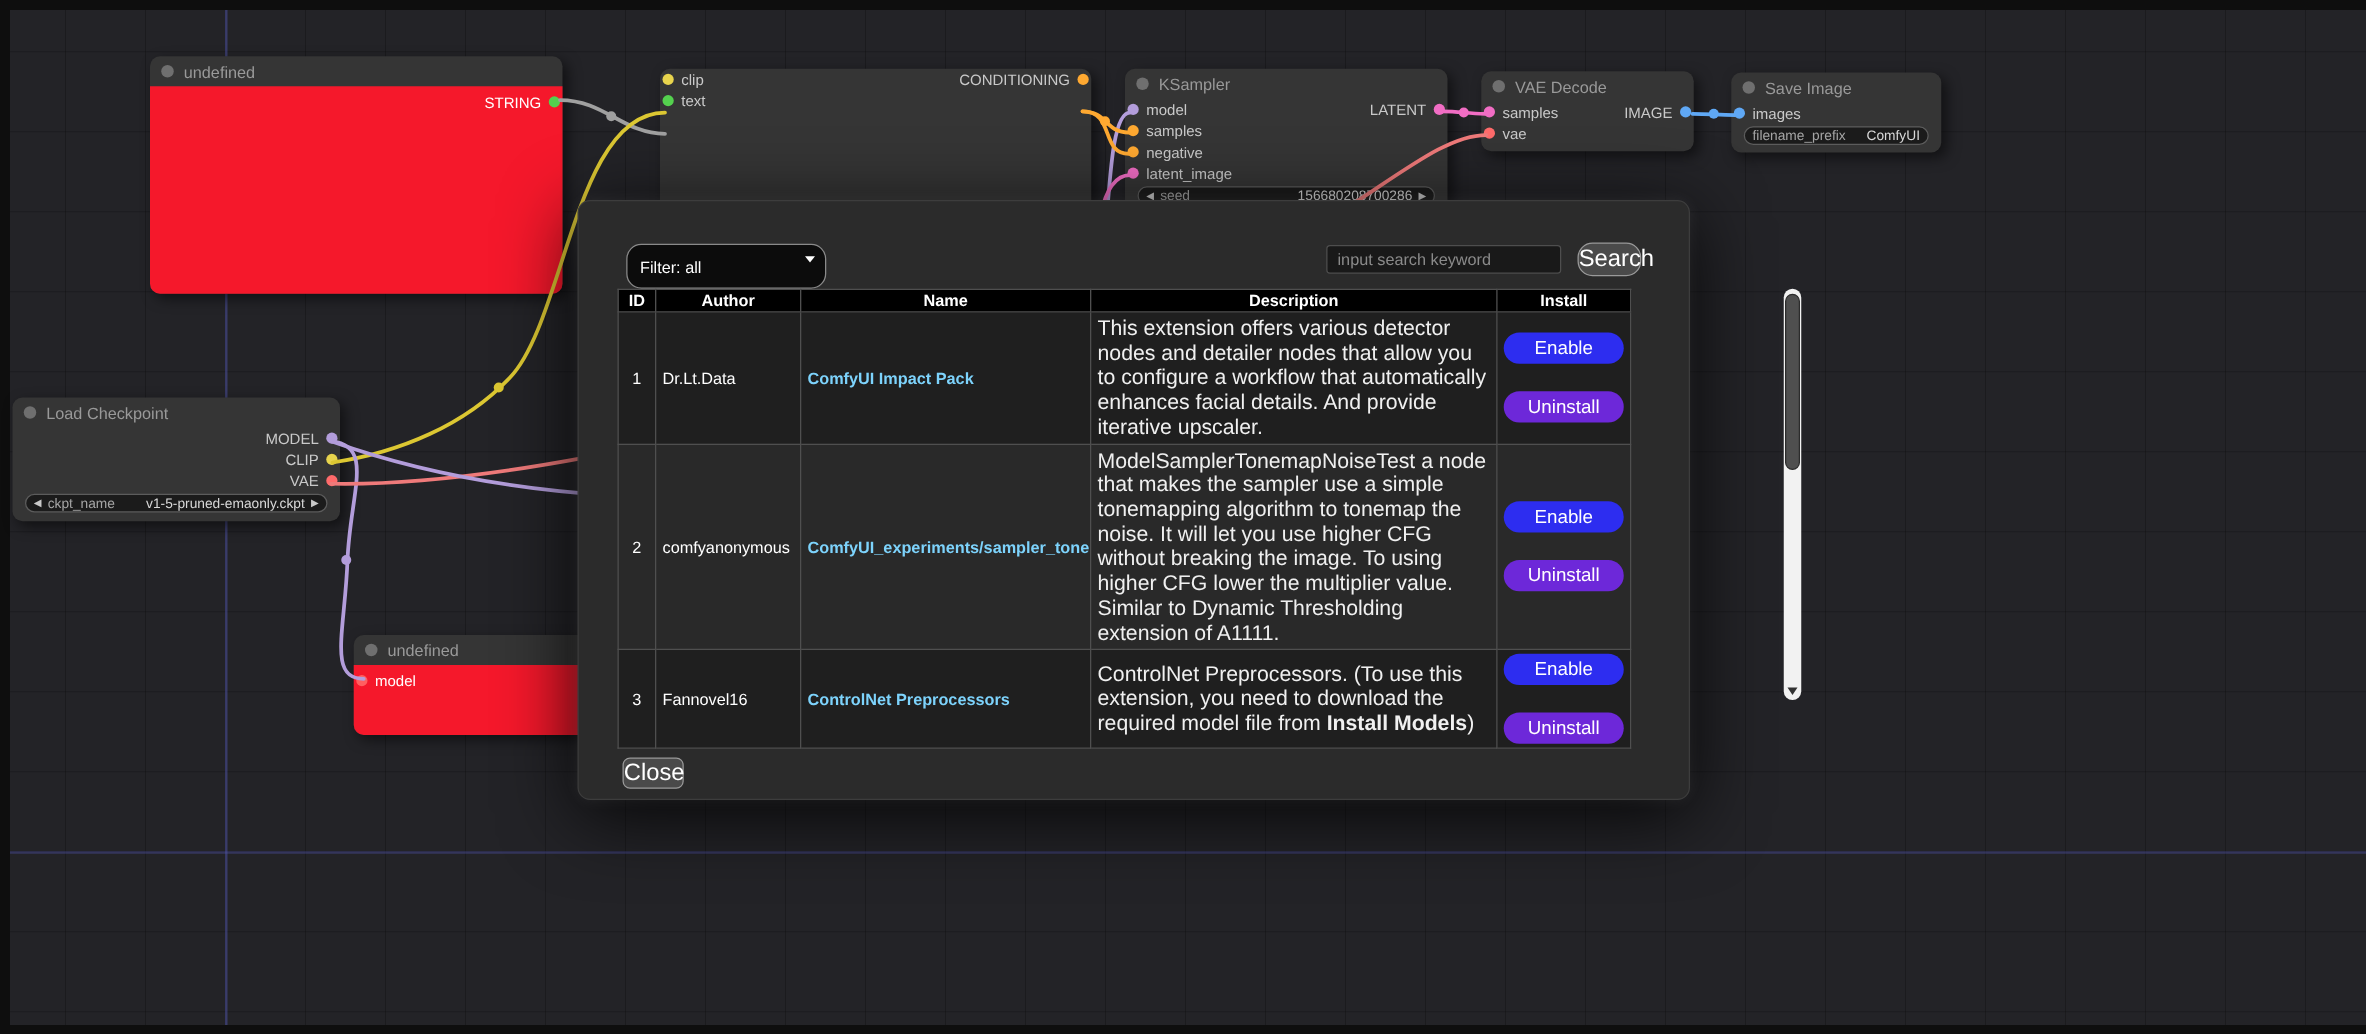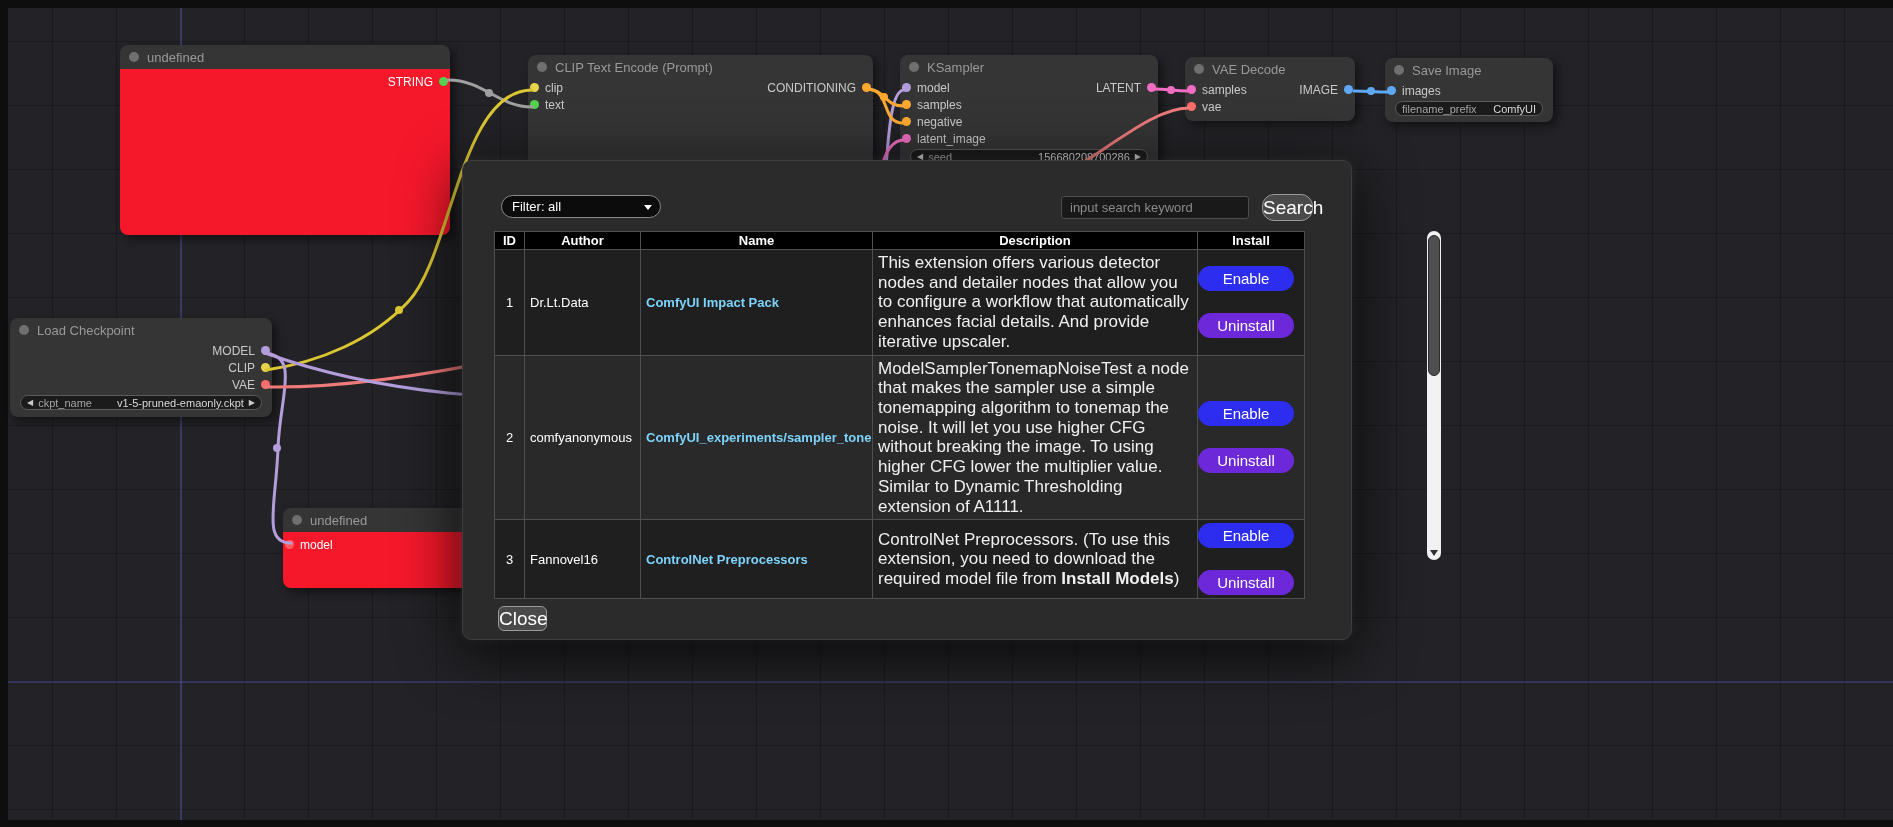--- a/index.html
+++ b/index.html
@@ -36,21 +36,21 @@
   .warrow{font-size:8px;color:#c9c9c9;line-height:1;flex:none}
 
   
   svg.wires{position:absolute;left:0;top:0;z-index:3;pointer-events:none}
   svg.wires path{fill:none;stroke-width:3;stroke-linecap:round}
 
   
   .modal{position:absolute;left:462px;top:160px;width:890px;height:480px;background:#2b2b2b;
     border:1px solid #3d3d3d;border-radius:10px;z-index:6;color:#fff;
     box-shadow:0 0 12px rgba(255,255,255,.07),0 12px 60px rgba(0,0,0,.85)}
-  .filter-wrap{position:absolute;left:38px;top:34px;width:160px;height:23px}
+  .filter-wrap{position:absolute;left:38px;top:34px;width:160px;height:36px}
   .filter-select{width:100%;height:100%;appearance:none;-webkit-appearance:none;
     background:#0c0c0c;color:#fff;border:1px solid #8a8a8a;border-radius:12px;
     padding:0 24px 0 10px;font-size:13px;font-family:inherit}
   .select-caret{position:absolute;right:9px;top:10px;width:0;height:0;pointer-events:none;
     border-left:4px solid transparent;border-right:4px solid transparent;border-top:5px solid #fff}
   .search-input{position:absolute;left:598px;top:35px;width:188px;height:23px;background:#191919;
     border:1px solid #4e4e4e;border-radius:3px;color:#d946ef;padding:0 8px;font-size:13px;
     font-family:inherit}
   .search-input::placeholder{color:#8a8a8a}
   .btn-gray{background:#4a4a4a;color:#fff;border:1px solid #9a9a9a;font-size:19px;
@@ -62,21 +62,21 @@
   table.ext{border-collapse:collapse;table-layout:fixed;width:810px}
   .ext th{background:#000;color:#fff;font-weight:bold;font-size:13px;height:18px;
     border:1px solid #4f4f4f;padding:0}
   .ext td{border:1px solid #4f4f4f;font-size:13px;padding:2px 5px;vertical-align:middle}
   .row-odd{background:#1f1f1f}.row-even{background:#292929}
   td.c-id{text-align:center}
   td.c-name{white-space:nowrap;overflow:hidden}
   td.c-desc{font-size:17px;line-height:1.16;color:#f0f0f0;padding:3px 5px}
   .ext-link{color:#7dd3fc;font-weight:bold;cursor:pointer;text-decoration:none}
   td.c-install{padding:3px 0}
-  .install-stack{display:flex;flex-direction:column;gap:22px}
+  .install-stack{display:flex;flex-direction:column;align-items:center;gap:22px}
   .btn-enable,.btn-uninstall{width:96px;height:25px;border:none;border-radius:13px;color:#fff;
     font-size:15px;font-family:inherit;cursor:pointer}
   .btn-enable{background:#2d2df0}
   .btn-uninstall{background:#6d28d9}
 
   .vscroll{position:absolute;right:0;top:0;width:14px;height:329px;background:#f2f2f2;
     border-radius:7px}
   .vthumb{position:absolute;left:1px;right:1px;top:4px;height:141px;background:#4f4f4f;
     border:1px solid #2c2c2c;border-radius:6px}
   .vdown{position:absolute;bottom:4px;left:3px;width:0;height:0;
@@ -100,24 +100,20 @@
       <div class="slot-row" style="margin-top:4px">
         <span class="slot only-out">
           <span class="red-label">STRING</span>
           <i class="dot" style="--c:#54d14e"></i>
         </span>
       </div>
     </div>
   </div>
 
   <div class="node" style="left:528px;top:55px;width:345px;height:250px">
-    <div class="node-header">
-      <span class="collapse-dot"></span>
-      <span>CLIP Text Encode (Prompt)</span>
-    </div>
     <div class="slot-row">
       <span class="slot">
         <i class="dot" style="--c:#e8d44d"></i>
         <span>clip</span>
       </span>
       <span class="slot">
         <span>CONDITIONING</span>
         <i class="dot" style="--c:#ffa931"></i>
       </span>
     </div>

